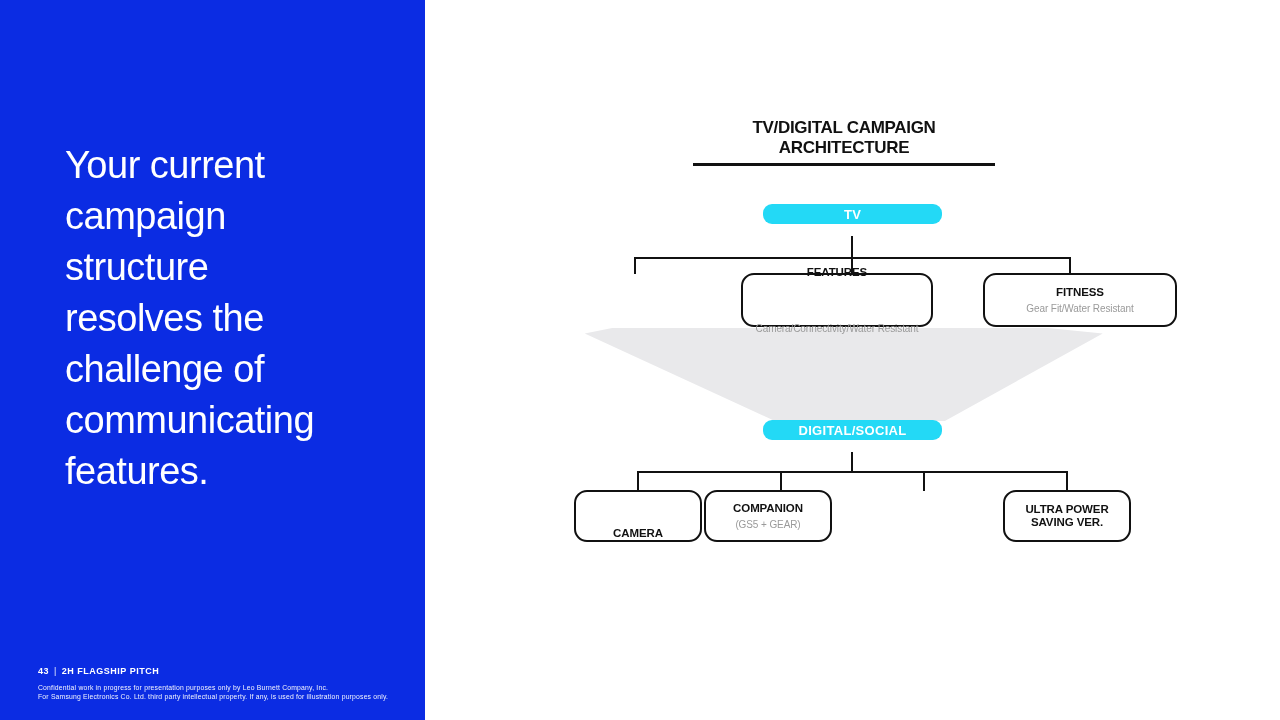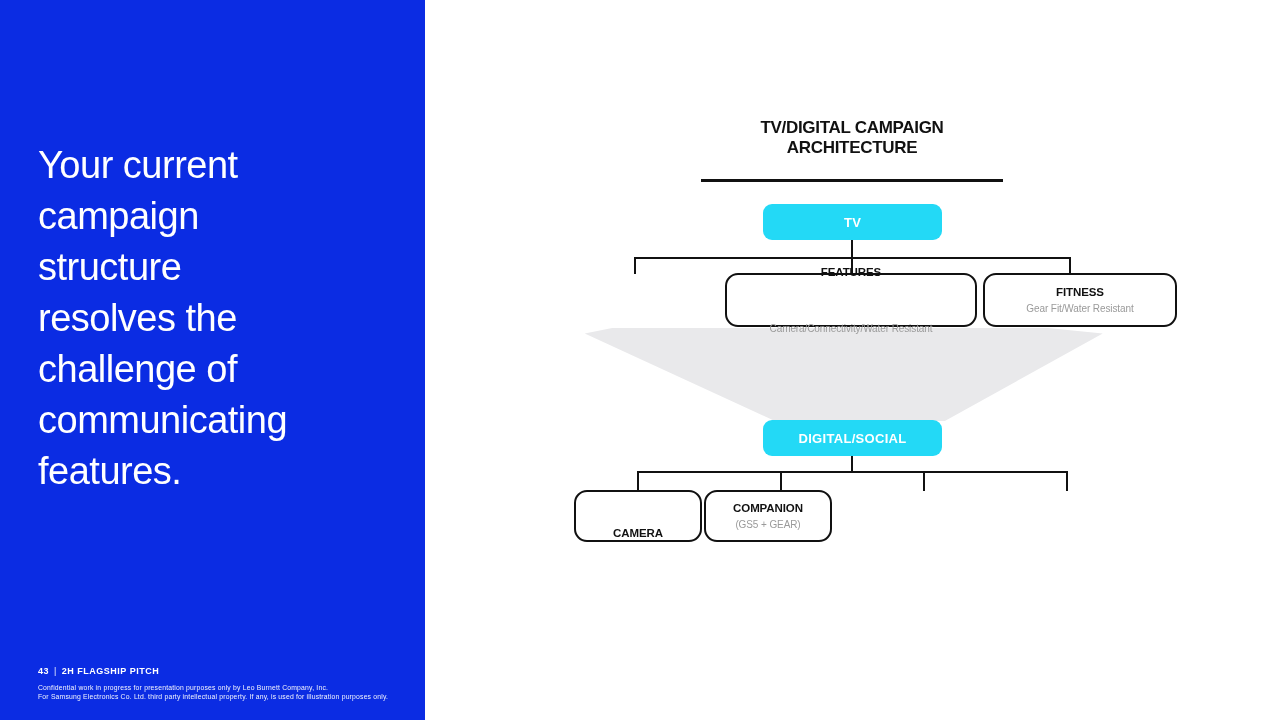--- a/index.html
+++ b/index.html
@@ -10,57 +10,57 @@
     --subtitle-gray:#9a9a9a;
     --text-white:#ffffff;
   }
   *{margin:0;padding:0;box-sizing:border-box;}
   html,body{width:1280px;height:720px;overflow:hidden;}
   body{font-family:"Liberation Sans","DejaVu Sans",sans-serif;background:#fff;}
   .slide{position:relative;width:1280px;height:720px;background:#ffffff;}
 
   
   .left-panel{position:absolute;left:0;top:0;width:425px;height:720px;background:var(--panel-blue);}
-  .headline{position:absolute;left:38px;top:140px;color:var(--text-white);
+  .headline{position:absolute;left:65px;top:140px;color:var(--text-white);
     font-size:38px;line-height:51px;font-weight:400;letter-spacing:-0.5px;}
   .slide-footer{position:absolute;left:38px;top:666px;color:var(--text-white);
     font-size:9px;font-weight:700;letter-spacing:0.5px;}
   .slide-footer .sep{margin:0 5px;font-weight:400;opacity:0.9;}
   .disclaimer{position:absolute;left:38px;top:684px;color:var(--text-white);
     font-size:6.8px;line-height:8.6px;font-weight:400;letter-spacing:0.2px;opacity:0.95;}
 
   
   .diagram{position:absolute;left:425px;top:0;width:855px;height:720px;}
   
-  .dtitle{position:absolute;left:276px;top:118px;width:302px;text-align:center;
+  .dtitle{position:absolute;left:268px;top:118px;width:302px;text-align:center;
     font-size:17px;font-weight:700;letter-spacing:-0.3px;color:var(--ink);
-    padding-bottom:21px;border-bottom:3px solid var(--ink);}
+    padding-bottom:5px;border-bottom:3px solid var(--ink);}
 
   .funnel{position:absolute;left:155px;top:328px;width:528px;height:93px;background:var(--funnel-gray);
     clip-path:polygon(6.1% 0%, 88.6% 0%, 99% 5.8%, 69.1% 100%, 36.9% 100%, 0.9% 5.8%);z-index:0;}
 
   .conn{position:absolute;background:var(--ink);z-index:1;}
 
-  .pill{position:absolute;width:179px;height:36px;background:var(--accent-cyan);border-radius:9px;
+  .pill{position:absolute;width:179px;height:20px;background:var(--accent-cyan);border-radius:9px;
     display:flex;align-items:center;justify-content:center;color:var(--text-white);
     font-size:13px;font-weight:700;letter-spacing:0.3px;z-index:2;}
   .pill-tv{left:338px;top:204px;}
   .pill-ds{left:338px;top:420px;}
 
   .obox{position:absolute;background:#ffffff;border:2.5px solid var(--ink);border-radius:13px;
     display:flex;flex-direction:column;align-items:center;justify-content:center;
     text-align:center;z-index:2;}
   .row1{top:273px;height:54px;}
   .row2{top:490px;height:52px;}
   .obox .ot{font-size:11.5px;font-weight:700;letter-spacing:-0.1px;color:var(--ink);line-height:13.5px;padding:0 8px;}
   .obox .os{font-size:10px;color:var(--subtitle-gray);margin-top:3px;letter-spacing:-0.1px;}
   .obox .os:empty{display:none;}
 
   .b1{left:122px;width:175px;}
-  .b2{left:300px;width:252px;gap:40px;}
+  .b2{left:316px;width:192px;gap:40px;}
   .b3{left:558px;width:194px;}
 
   .c1{left:149px;width:128px;justify-content:flex-end;}
   .c2{left:279px;width:128px;}
   .c3{left:435px;width:128px;}
   .c4{left:578px;width:128px;}
 </style>
 </head>
 <body>
 
@@ -124,15 +124,19 @@
     </div>
 
     <div class="obox row2 c1">
       <div class="ot">CAMERA</div>
 
     </div>
     <div class="obox row2 c2">
       <div class="ot">COMPANION</div>
       <div class="os">(GS5 + GEAR)</div>
     </div>
+    <div class="obox row2 c4">
+      <div class="ot">ULTRA POWER SAVING VER.</div>
+
+    </div>
 
   </div>
 </div>
 
 </body></html>

